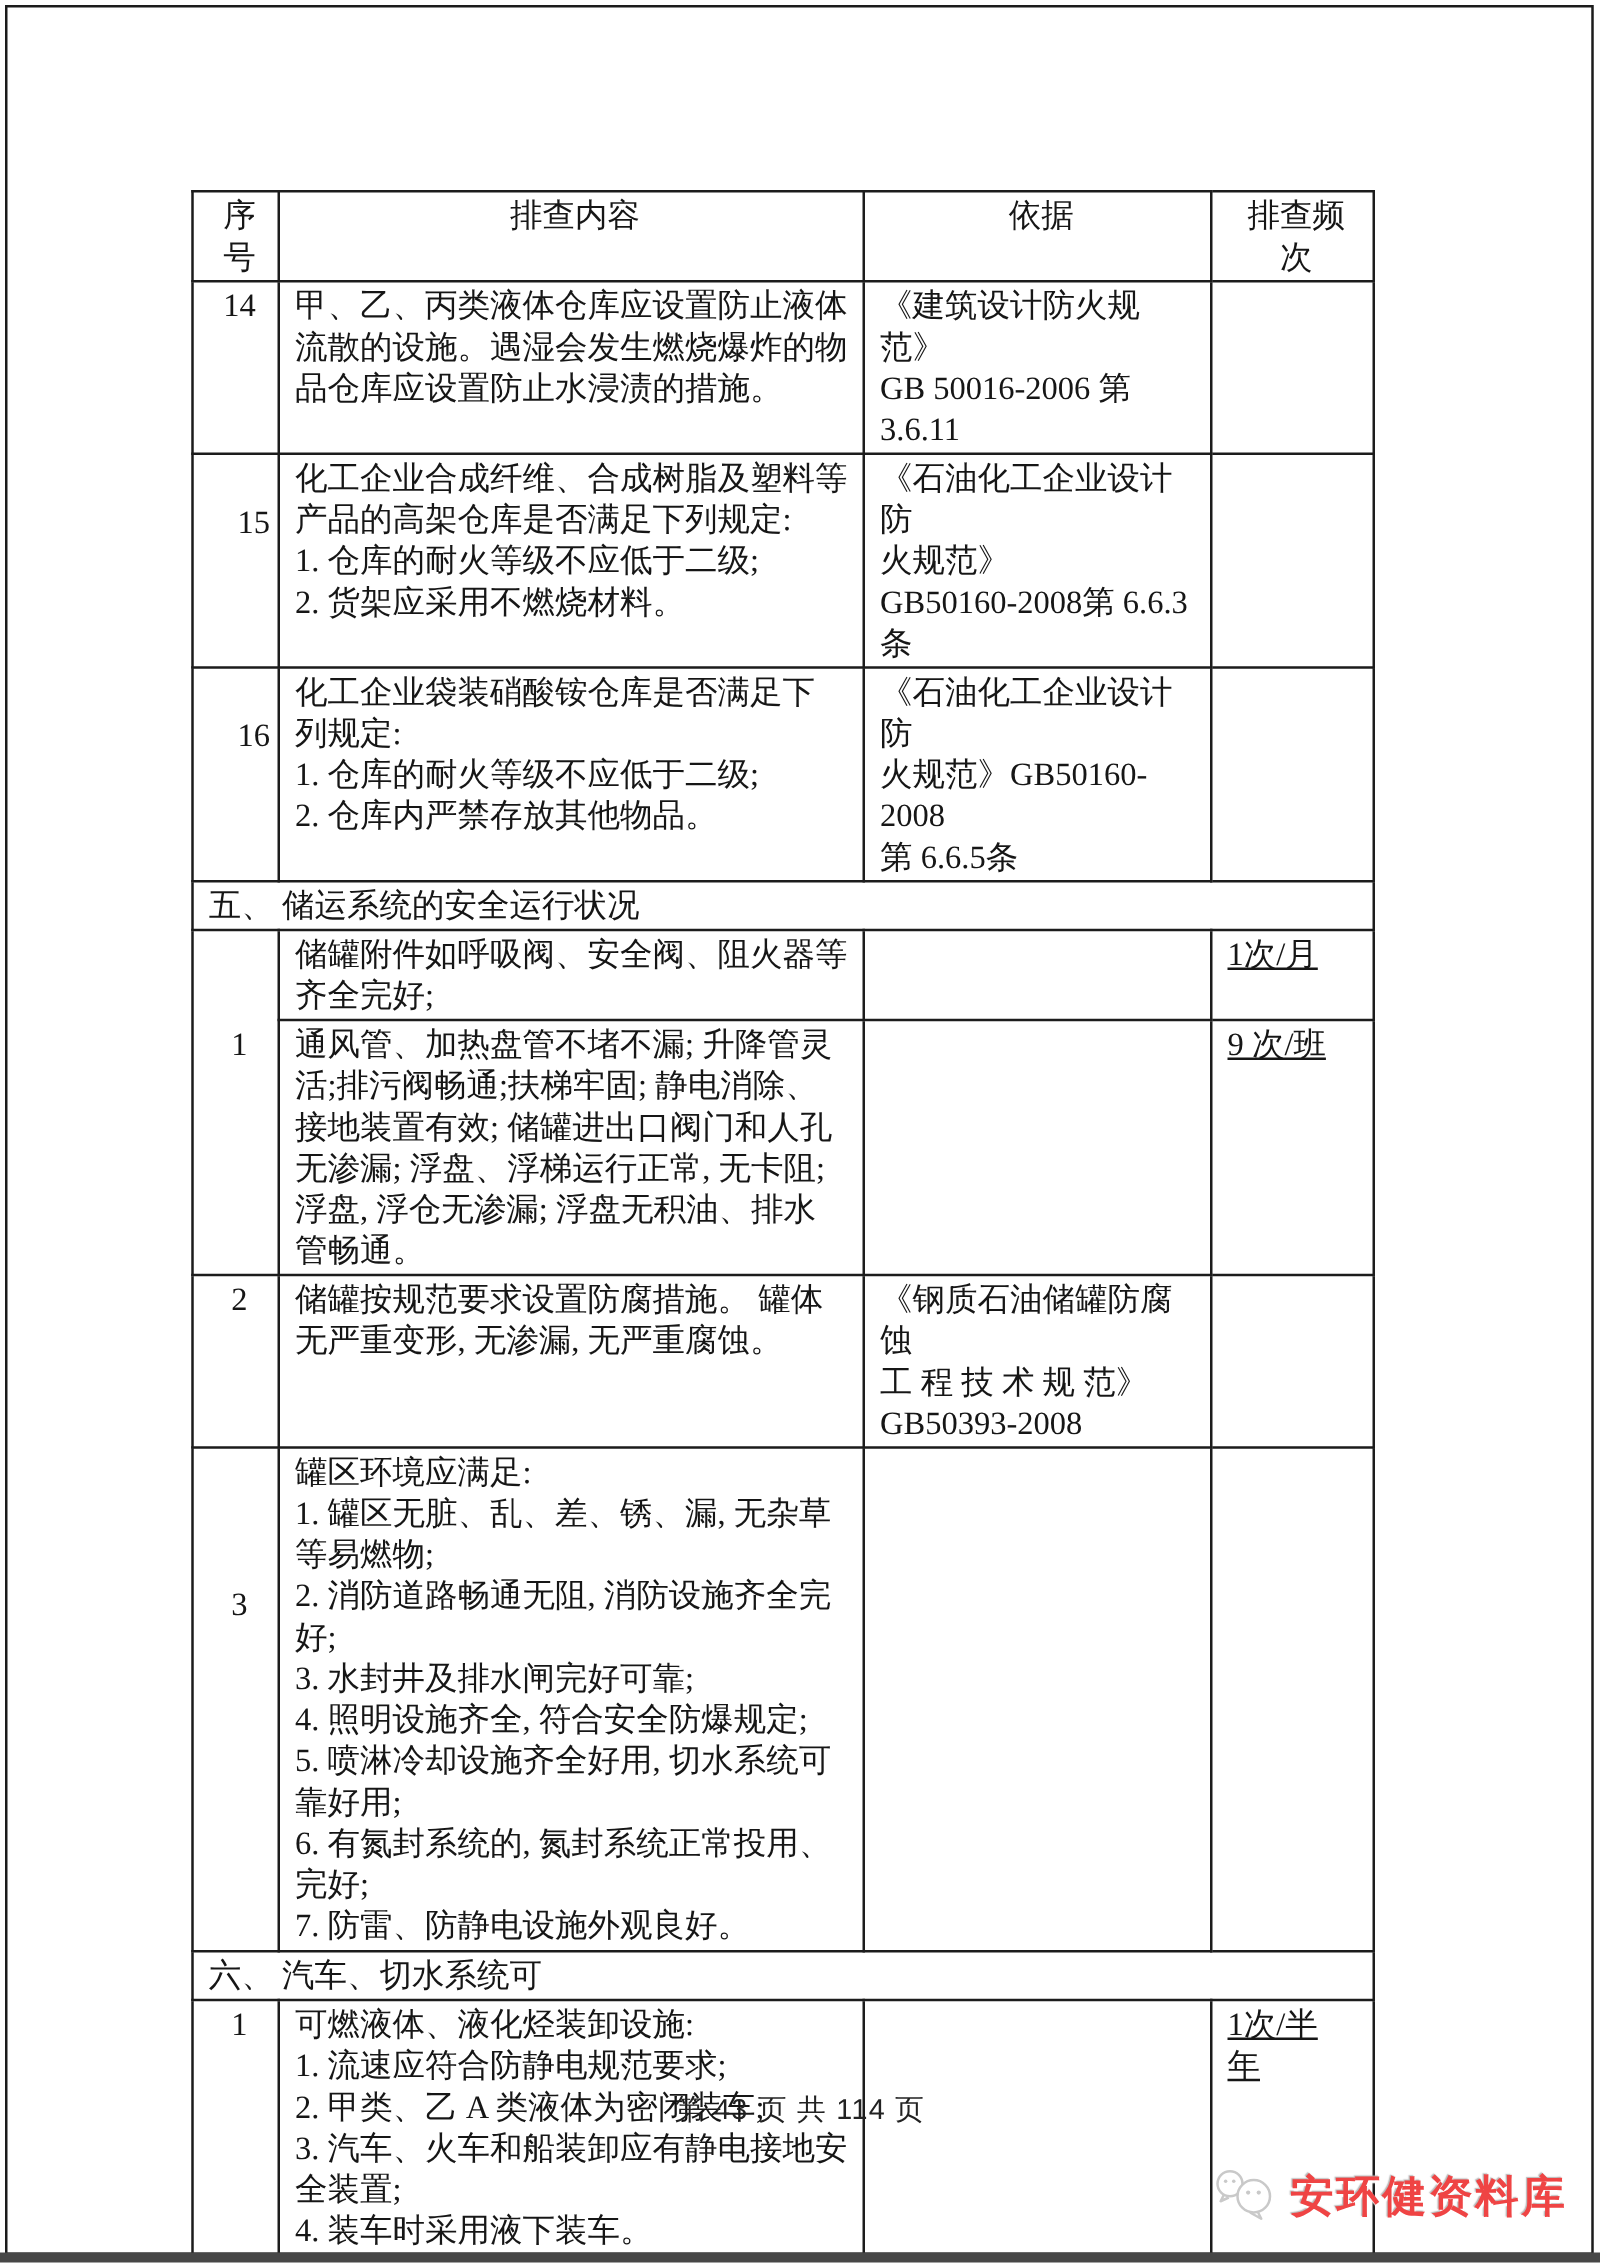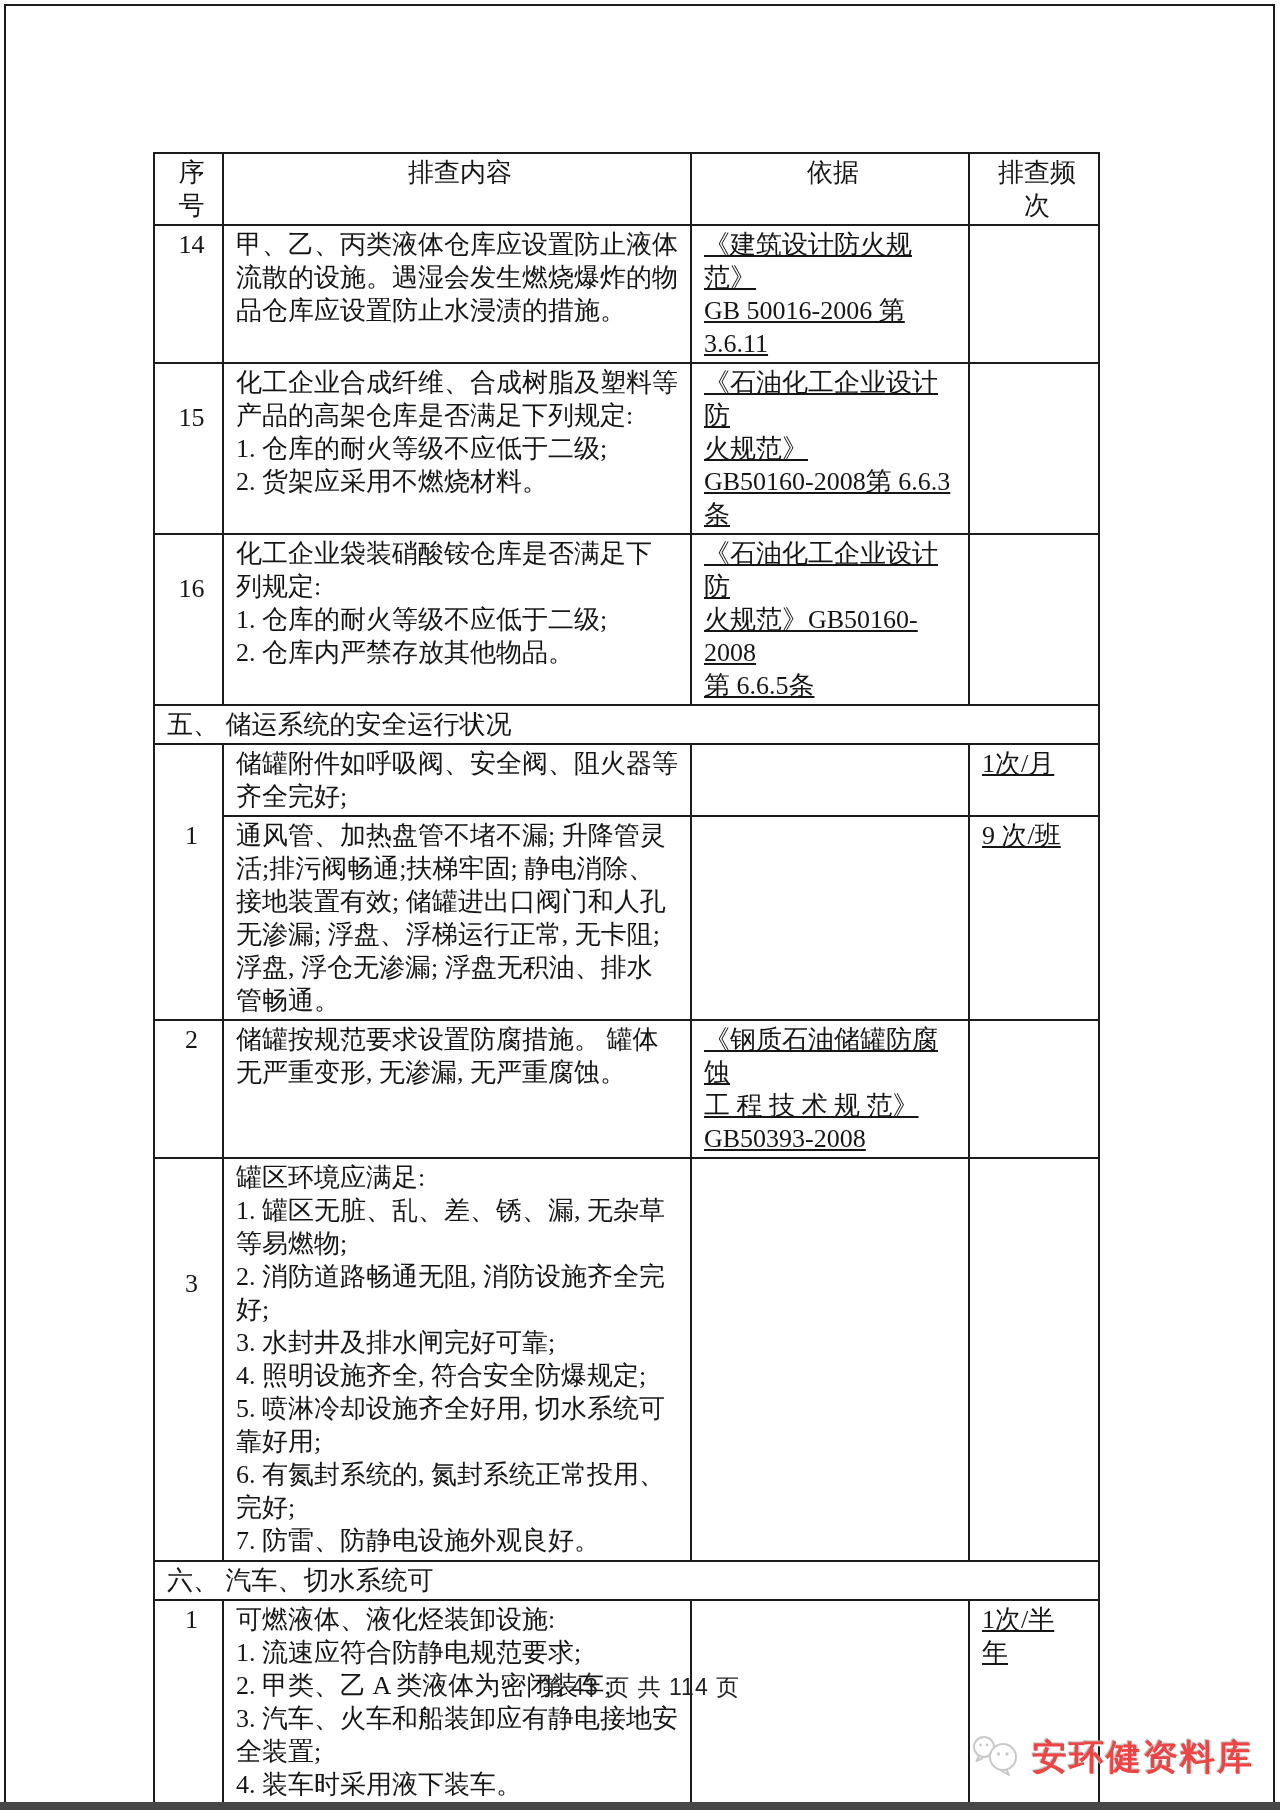--- a/index.html
+++ b/index.html
@@ -23,28 +23,28 @@
     border:2px solid #1c1c1c;
     vertical-align:top;
     padding:2px 6px 2px 12px;
     font-size:26px;line-height:33px;font-weight:normal;
     white-space:pre-line;
     overflow:hidden;
   }
   td.no{
     text-align:center;vertical-align:middle;padding:2px 2px;margin-top:32px;
   }
-  td.no.top1{vertical-align:top;padding-top:37px;}
+  td.no.top1{vertical-align:top;padding-top:37px;text-align:right;}
   td.no.tops5r1{vertical-align:top;padding-top:74px;}
   td.no.tops5r3{vertical-align:top;padding-top:108px;}
   th.head{
     text-align:center;vertical-align:middle;
     font-size:28px;font-weight:bold;line-height:34px;padding:2px 2px;
   }
-  td.basis{padding:2px 4px;font-size:26px;text-decoration:underline;}
+  td.basis{padding:2px 4px;font-size:26px;}
   td.freq{padding:2px 4px 2px 10px;font-size:26px;text-decoration:underline;}
   td.section{
     font-weight:bold;font-size:27px;line-height:28px;
     padding:2px 4px 2px 10px;vertical-align:middle;margin-top:28px;
   }
   .footer{
     position:absolute;left:0;top:1672px;width:100%;
     text-align:center;font-size:23px;letter-spacing:1px;
     font-family:"Liberation Sans","DejaVu Sans",sans-serif;color:#222;
   }

